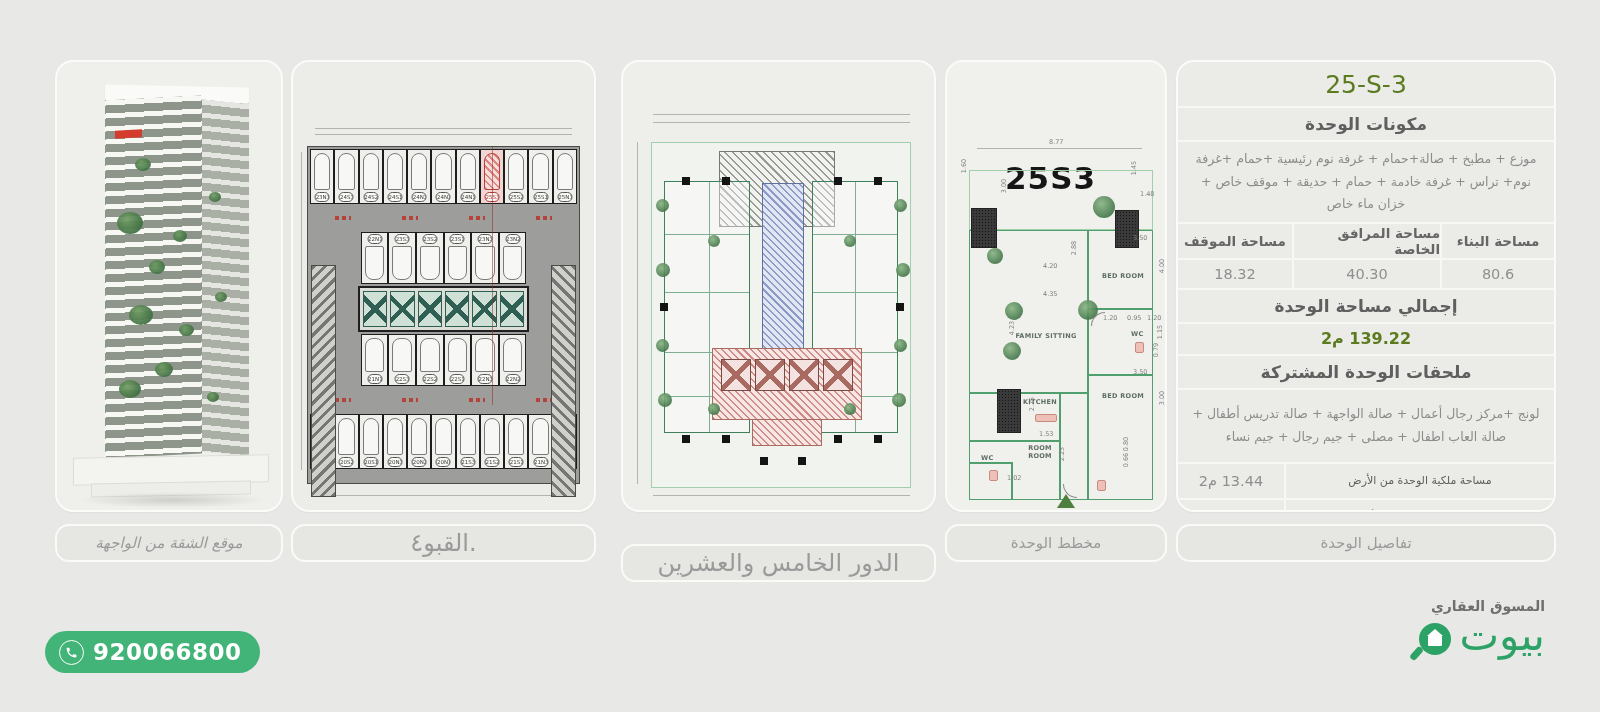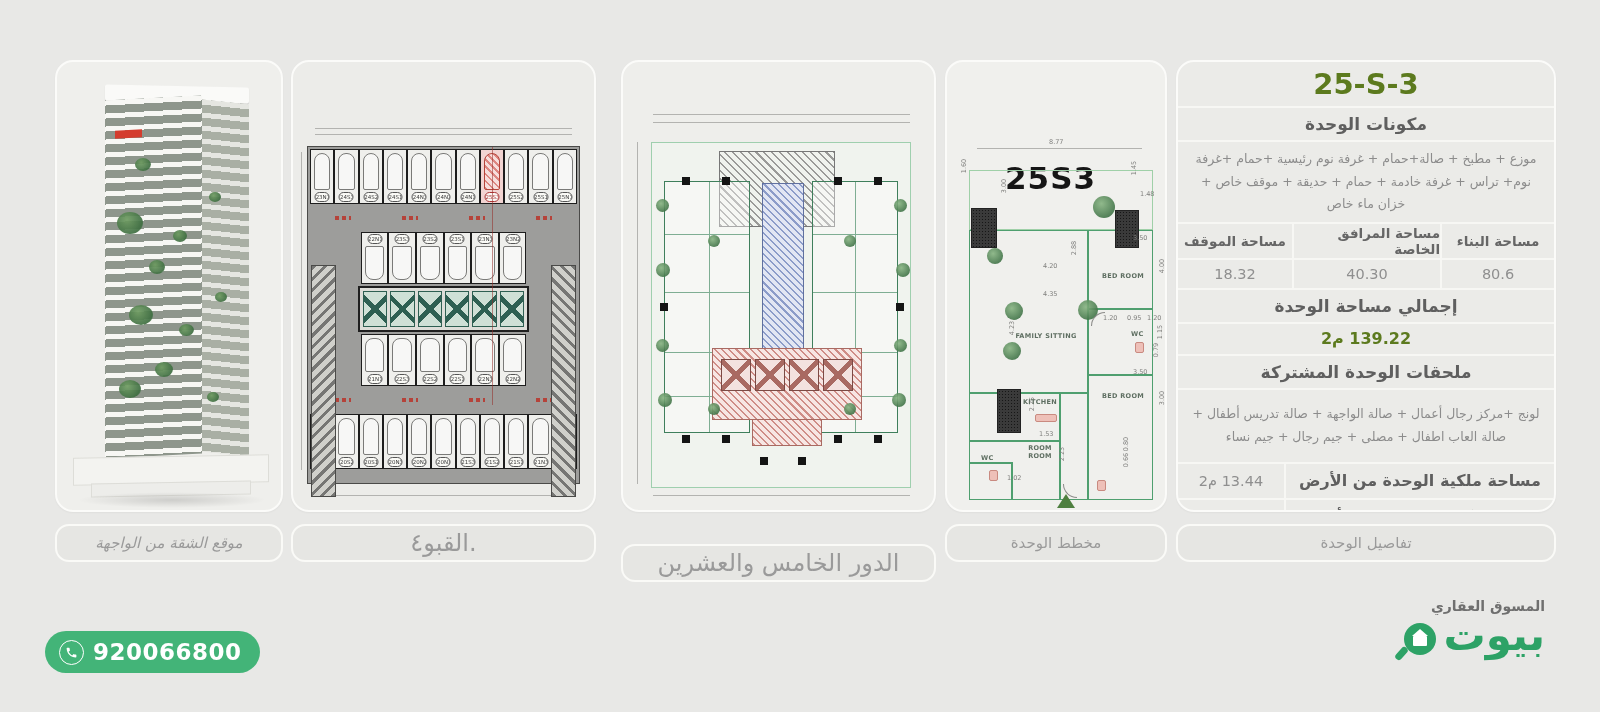--- a/index.html
+++ b/index.html
@@ -95,46 +95,46 @@
   .room{position:absolute;font-size:6.5px;font-weight:bold;color:#5f6f62;letter-spacing:.3px;text-align:center;line-height:1.25;}
   .colblk{position:absolute;background:#3a3a3a;background-image:radial-gradient(#161616 .8px,transparent .8px);background-size:3px 3px;border:1px solid #222;}
   .fix{position:absolute;background:#eec0b8;border:1px solid #c98a80;border-radius:2px;}
   .tri{position:absolute;width:0;height:0;border-left:9px solid transparent;border-right:9px solid transparent;border-bottom:14px solid #4e7f3f;}
   .door{position:absolute;width:14px;height:14px;border:1px solid #8a8a88;border-top:none;border-right:none;border-radius:0 0 0 14px;}
 
   
   .c-details{left:1176px;width:380px;background:#ebebe8;display:flex;flex-direction:column;direction:rtl;}
   .d-sec{border-top:2px solid #f7f7f4;display:flex;align-items:center;justify-content:center;flex:none;}
   .d-sec:first-child{border-top:none;}
-  .d-title{height:44px;color:#5c7a1e;font-size:29px;font-weight:bold;direction:ltr;}
+  .d-title{height:44px;color:#5c7a1e;font-size:25px;font-weight:normal;direction:ltr;}
   .d-h{height:34px;color:#5f5f5f;font-size:17px;font-weight:bold;}
   .d-p{min-height:60px;color:#8c8c8c;font-size:12.5px;line-height:1.8;text-align:center;padding:6px 10px;}
   .d-table{flex-direction:column;align-items:stretch;padding:0;}
   .d-tr{display:grid;grid-template-columns:1fr 1.3fr 1fr;}
   .d-th{height:34px;display:flex;align-items:center;justify-content:center;font-size:13.5px;font-weight:bold;color:#666;border-inline-end:2px solid #f7f7f4;}
   .d-td{height:30px;display:flex;align-items:center;justify-content:center;font-size:14.5px;color:#8f8f8f;border-inline-end:2px solid #f7f7f4;border-top:2px solid #f7f7f4;}
   .d-tr :nth-child(3){border-inline-end:none;}
   .d-total{height:32px;color:#5c7a1e;font-size:16px;font-weight:bold;}
   .d-row{display:grid;grid-template-columns:2.55fr 1fr;align-items:stretch;height:36px;}
-  .d-row .lab{display:flex;align-items:center;justify-content:center;font-weight:bold;color:#5f5f5f;font-size:16px;border-inline-end:2px solid #f7f7f4;}
+  .d-row .lab{display:flex;align-items:center;justify-content:center;font-weight:normal;color:#5f5f5f;font-size:11px;border-inline-end:2px solid #f7f7f4;}
   .d-row .val{display:flex;align-items:center;justify-content:center;color:#8f8f8f;font-size:14.5px;}
 
   
   .phone{position:absolute;left:45px;top:631px;height:42px;padding:0 18px 0 14px;background:#43b478;
          border-radius:22px;display:flex;align-items:center;gap:9px;color:#fff;border:none;cursor:pointer;}
   .phone .ring{width:25px;height:25px;border:1.6px solid #fff;border-radius:50%;display:flex;align-items:center;justify-content:center;}
   .phone .num{font-size:23px;font-weight:bold;letter-spacing:.5px;}
   .brand{position:absolute;right:55px;top:598px;display:flex;flex-direction:column;align-items:flex-end;}
   .tagline{color:#6f6f6f;font-size:14px;font-weight:bold;margin-bottom:1px;}
   .logorow{display:flex;align-items:center;gap:8px;direction:ltr;}
   .mag{position:relative;width:32px;height:32px;border-radius:50%;background:#2da266;}
   .mag::after{content:"";position:absolute;left:-6px;bottom:-6px;width:7px;height:15px;background:#2da266;border-radius:4px;transform:rotate(42deg);}
   .house{position:absolute;left:9px;top:13px;width:14px;height:10px;background:#fff;border-radius:1px;}
   .house::before{content:"";position:absolute;left:-1px;top:-7px;width:0;height:0;border-left:8px solid transparent;border-right:8px solid transparent;border-bottom:7px solid #fff;}
-  .wordmark{color:#2da266;font-size:42px;font-weight:bold;line-height:1;padding-bottom:6px;}
+  .wordmark{color:#2da266;font-size:42px;font-weight:normal;line-height:1;padding-bottom:6px;}
 </style>
 </head>
 <body>
 
 <div class="stage">
 
   <div class="card c-building">
     <div class="tower">
       <div class="roof"></div>
       <div class="face-l"></div>

